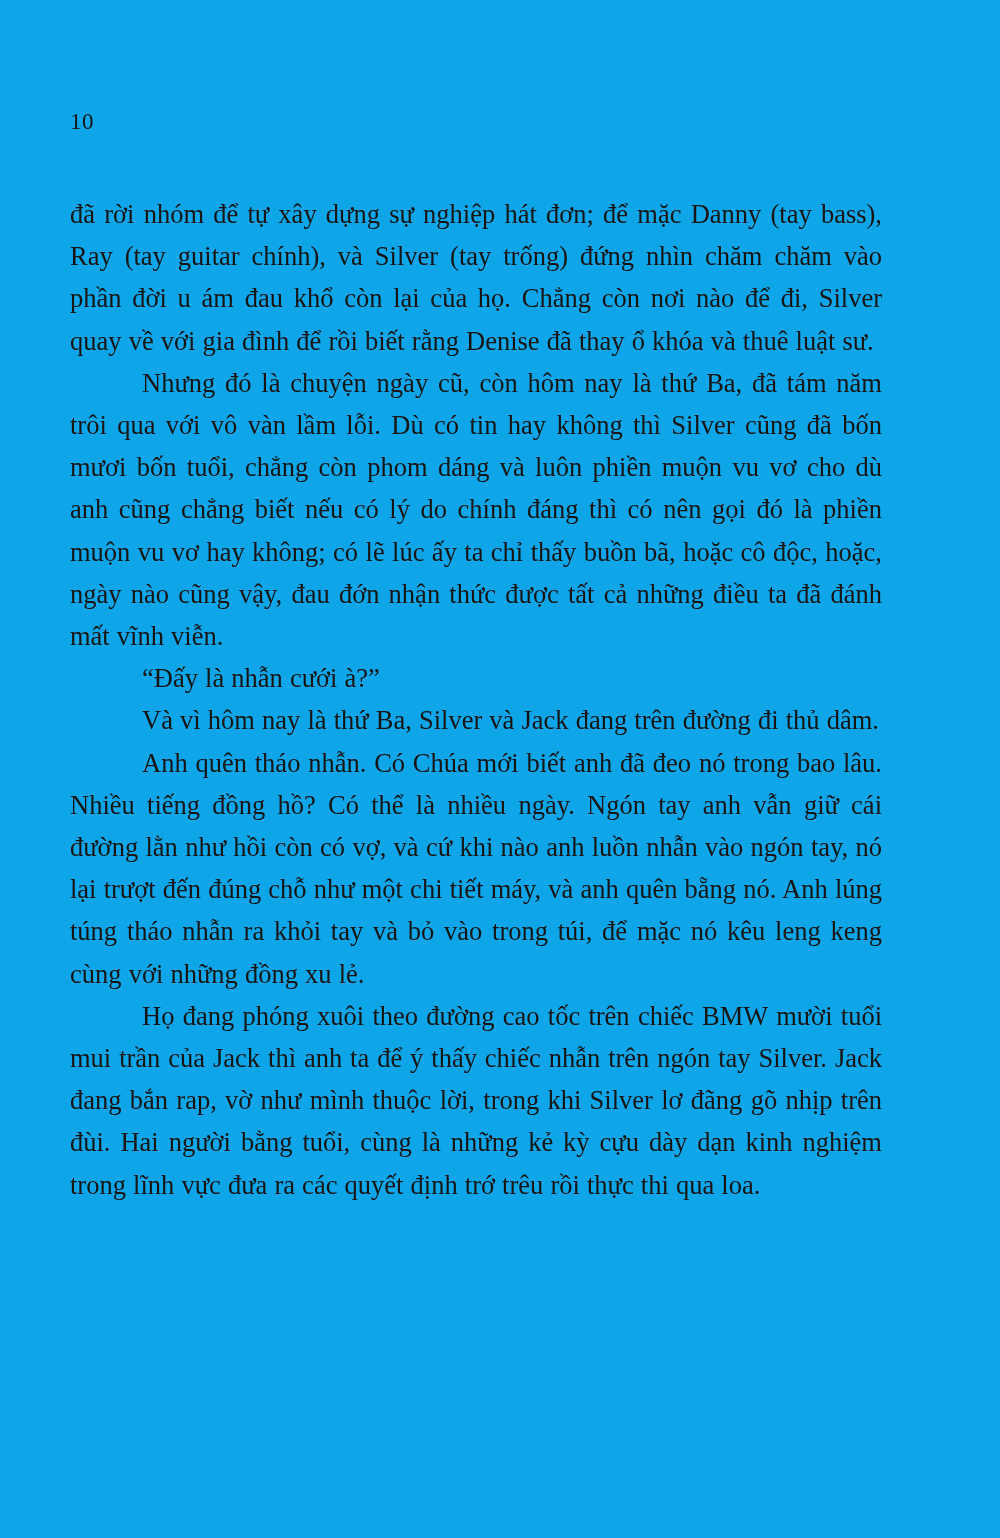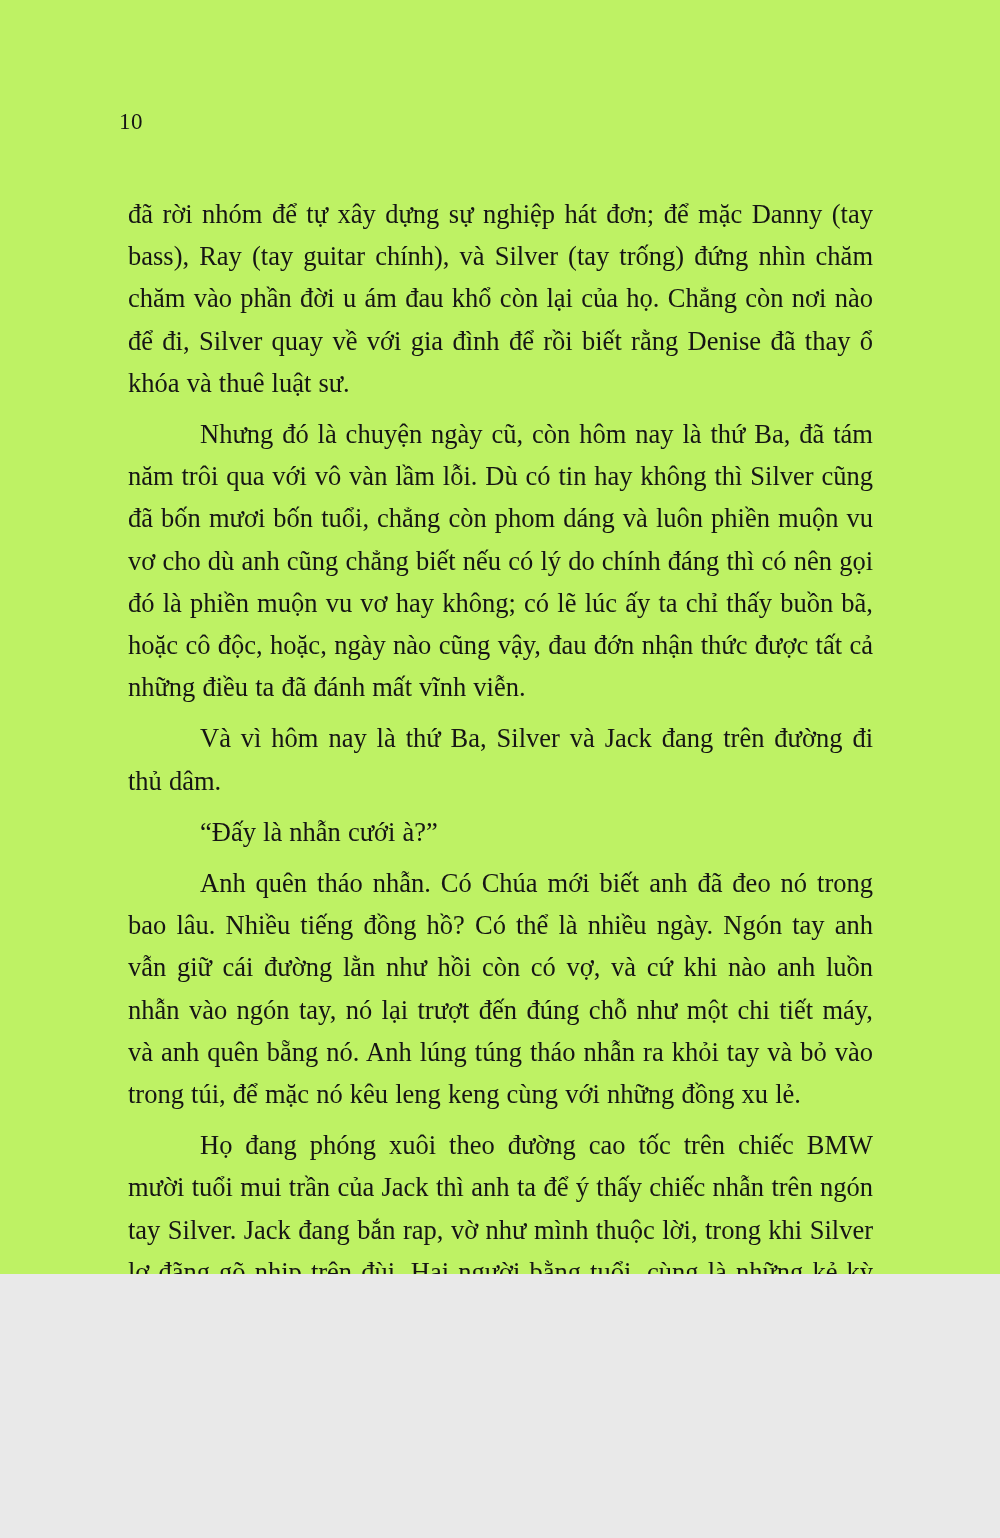--- a/index.html
+++ b/index.html
@@ -3,25 +3,25 @@
 <meta charset="utf-8">
 <style>
   html, body {
     margin: 0;
     padding: 0;
     background: #e9e9e9;
   }
   .book-page {
     position: relative;
     width: 1000px;
-    height: 1274px;
+    height: 1538px;
     margin: 0 auto;
-    background: #bef264;
+    background: #0ea5e9;
     box-sizing: border-box;
-    padding: 108px 118px 40px 119px;
+    padding: 108px 118px 40px 70px;
     font-family: "Liberation Serif", "DejaVu Serif", serif;
     color: #161514;
     overflow: hidden;
   }
   .running-head {
     display: flex;
     justify-content: space-between;
     align-items: baseline;
     font-size: 23px;
     line-height: 28px;
@@ -34,38 +34,38 @@
     font-variant: normal;
   }
   .body-text {
     margin-top: 57px;
     font-size: 26.5px;
     line-height: 42.2px;
     text-align: justify;
     word-spacing: 0.5px;
   }
   .body-text p {
-    margin: 9px;
+    margin: 0;
     text-indent: 72px;
   }
   .body-text p.no-indent {
     text-indent: 0;
   }
 </style>
 </head>
 <body>
 
 <div class="book-page">
 
   <div class="running-head">
     <span class="page-number">10</span>
   </div>
 
   <div class="body-text">
     <p class="no-indent">đã rời nhóm để tự xây dựng sự nghiệp hát đơn; để mặc Danny (tay bass), Ray (tay guitar chính), và Silver (tay trống) đứng nhìn chăm chăm vào phần đời u ám đau khổ còn lại của họ. Chẳng còn nơi nào để đi, Silver quay về với gia đình để rồi biết rằng Denise đã thay ổ khóa và thuê luật sư.</p>
     <p>Nhưng đó là chuyện ngày cũ, còn hôm nay là thứ Ba, đã tám năm trôi qua với vô vàn lầm lỗi. Dù có tin hay không thì Silver cũng đã bốn mươi bốn tuổi, chẳng còn phom dáng và luôn phiền muộn vu vơ cho dù anh cũng chẳng biết nếu có lý do chính đáng thì có nên gọi đó là phiền muộn vu vơ hay không; có lẽ lúc ấy ta chỉ thấy buồn bã, hoặc cô độc, hoặc, ngày nào cũng vậy, đau đớn nhận thức được tất cả những điều ta đã đánh mất vĩnh viễn.</p>
+    <p>“Đấy là nhẫn cưới à?”</p>
     <p>Và vì hôm nay là thứ Ba, Silver và Jack đang trên đường đi thủ dâm.</p>
-    <p>“Đấy là nhẫn cưới à?”</p>
     <p>Anh quên tháo nhẫn. Có Chúa mới biết anh đã đeo nó trong bao lâu. Nhiều tiếng đồng hồ? Có thể là nhiều ngày. Ngón tay anh vẫn giữ cái đường lằn như hồi còn có vợ, và cứ khi nào anh luồn nhẫn vào ngón tay, nó lại trượt đến đúng chỗ như một chi tiết máy, và anh quên bẵng nó. Anh lúng túng tháo nhẫn ra khỏi tay và bỏ vào trong túi, để mặc nó kêu leng keng cùng với những đồng xu lẻ.</p>
     <p>Họ đang phóng xuôi theo đường cao tốc trên chiếc BMW mười tuổi mui trần của Jack thì anh ta để ý thấy chiếc nhẫn trên ngón tay Silver. Jack đang bắn rap, vờ như mình thuộc lời, trong khi Silver lơ đãng gõ nhịp trên đùi. Hai người bằng tuổi, cùng là những kẻ kỳ cựu dày dạn kinh nghiệm trong lĩnh vực đưa ra các quyết định trớ trêu rồi thực thi qua loa.</p>
   </div>
 
 </div>
 
 </body></html>

